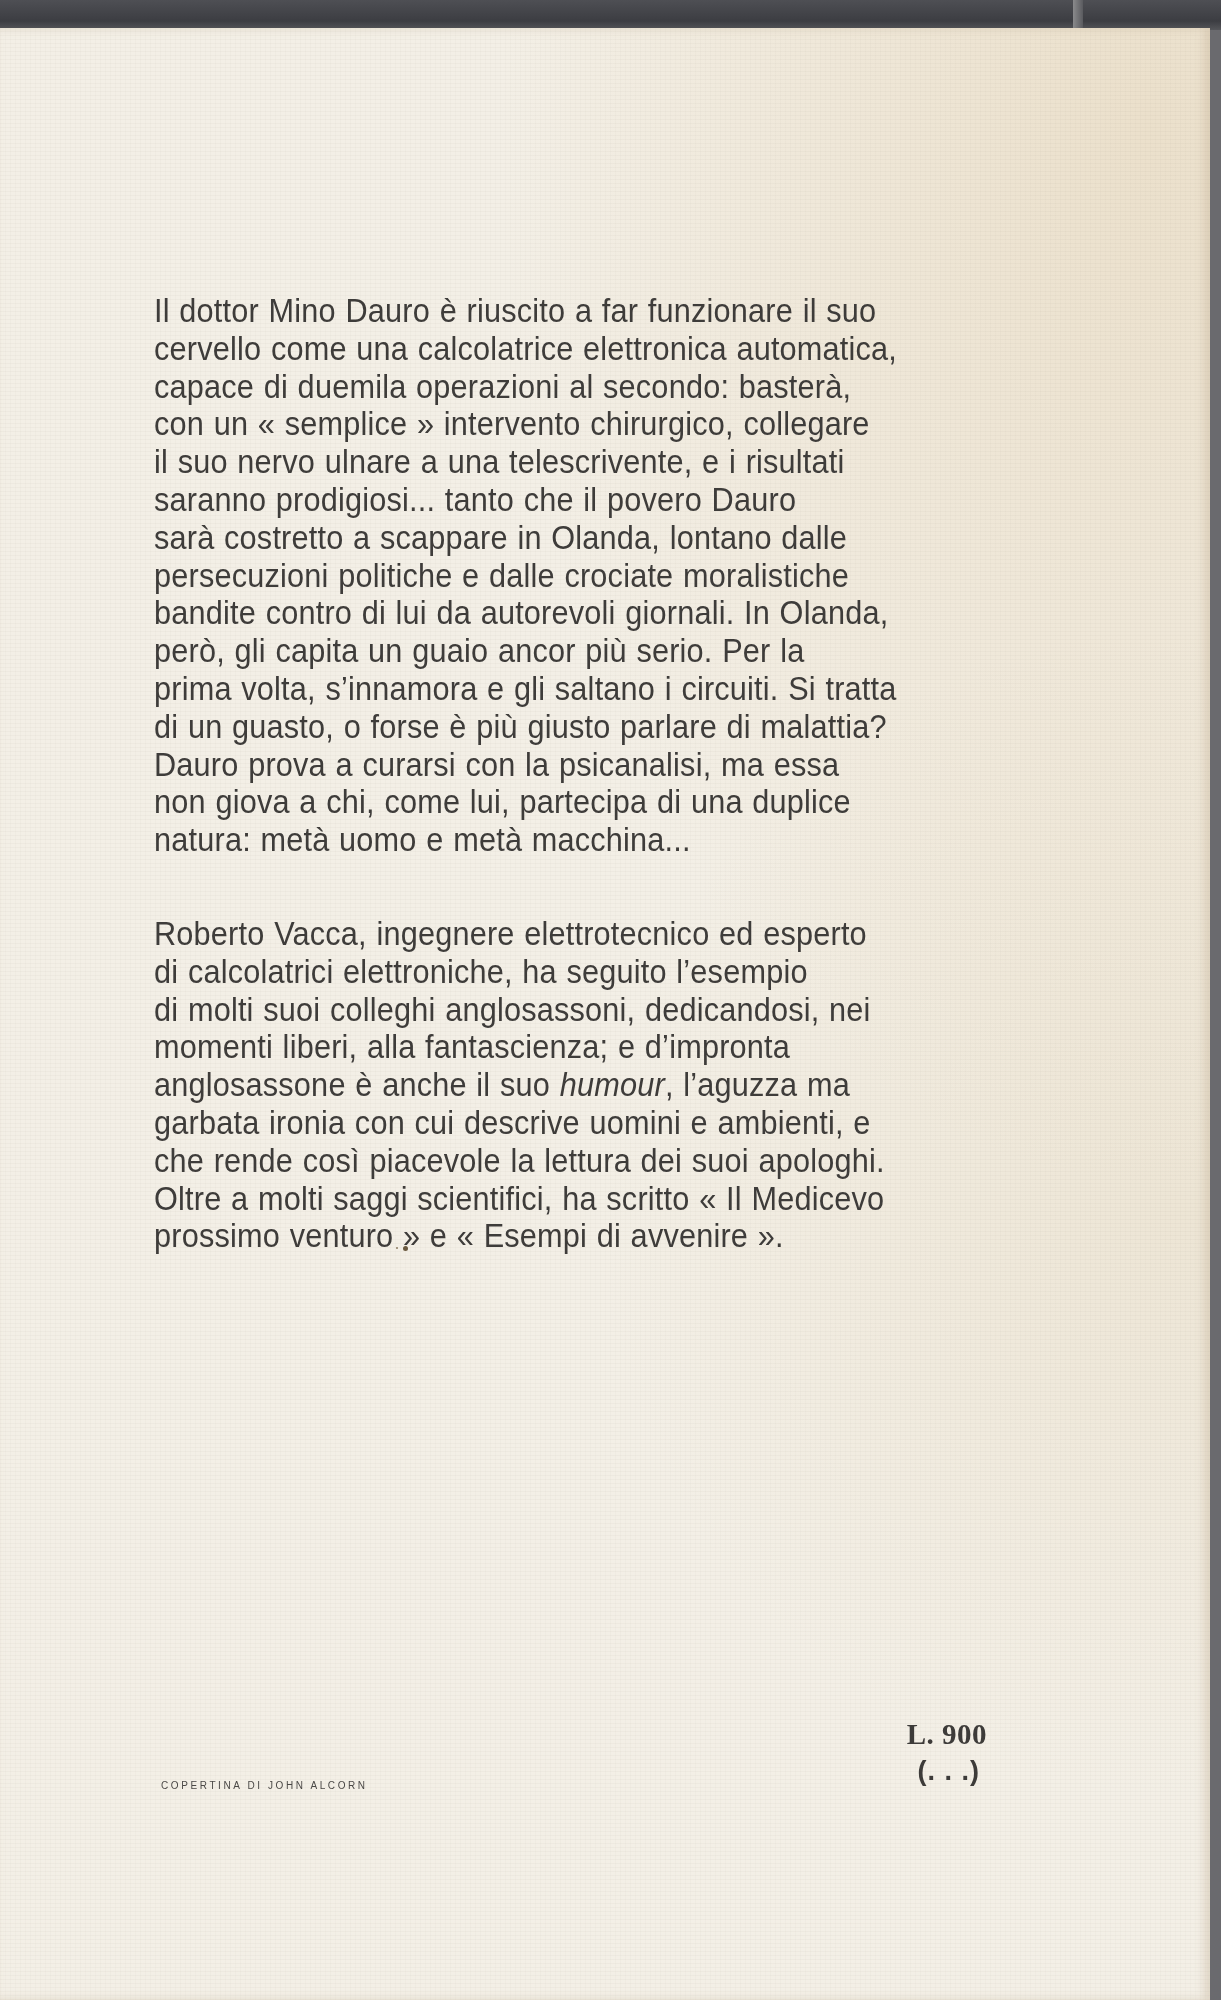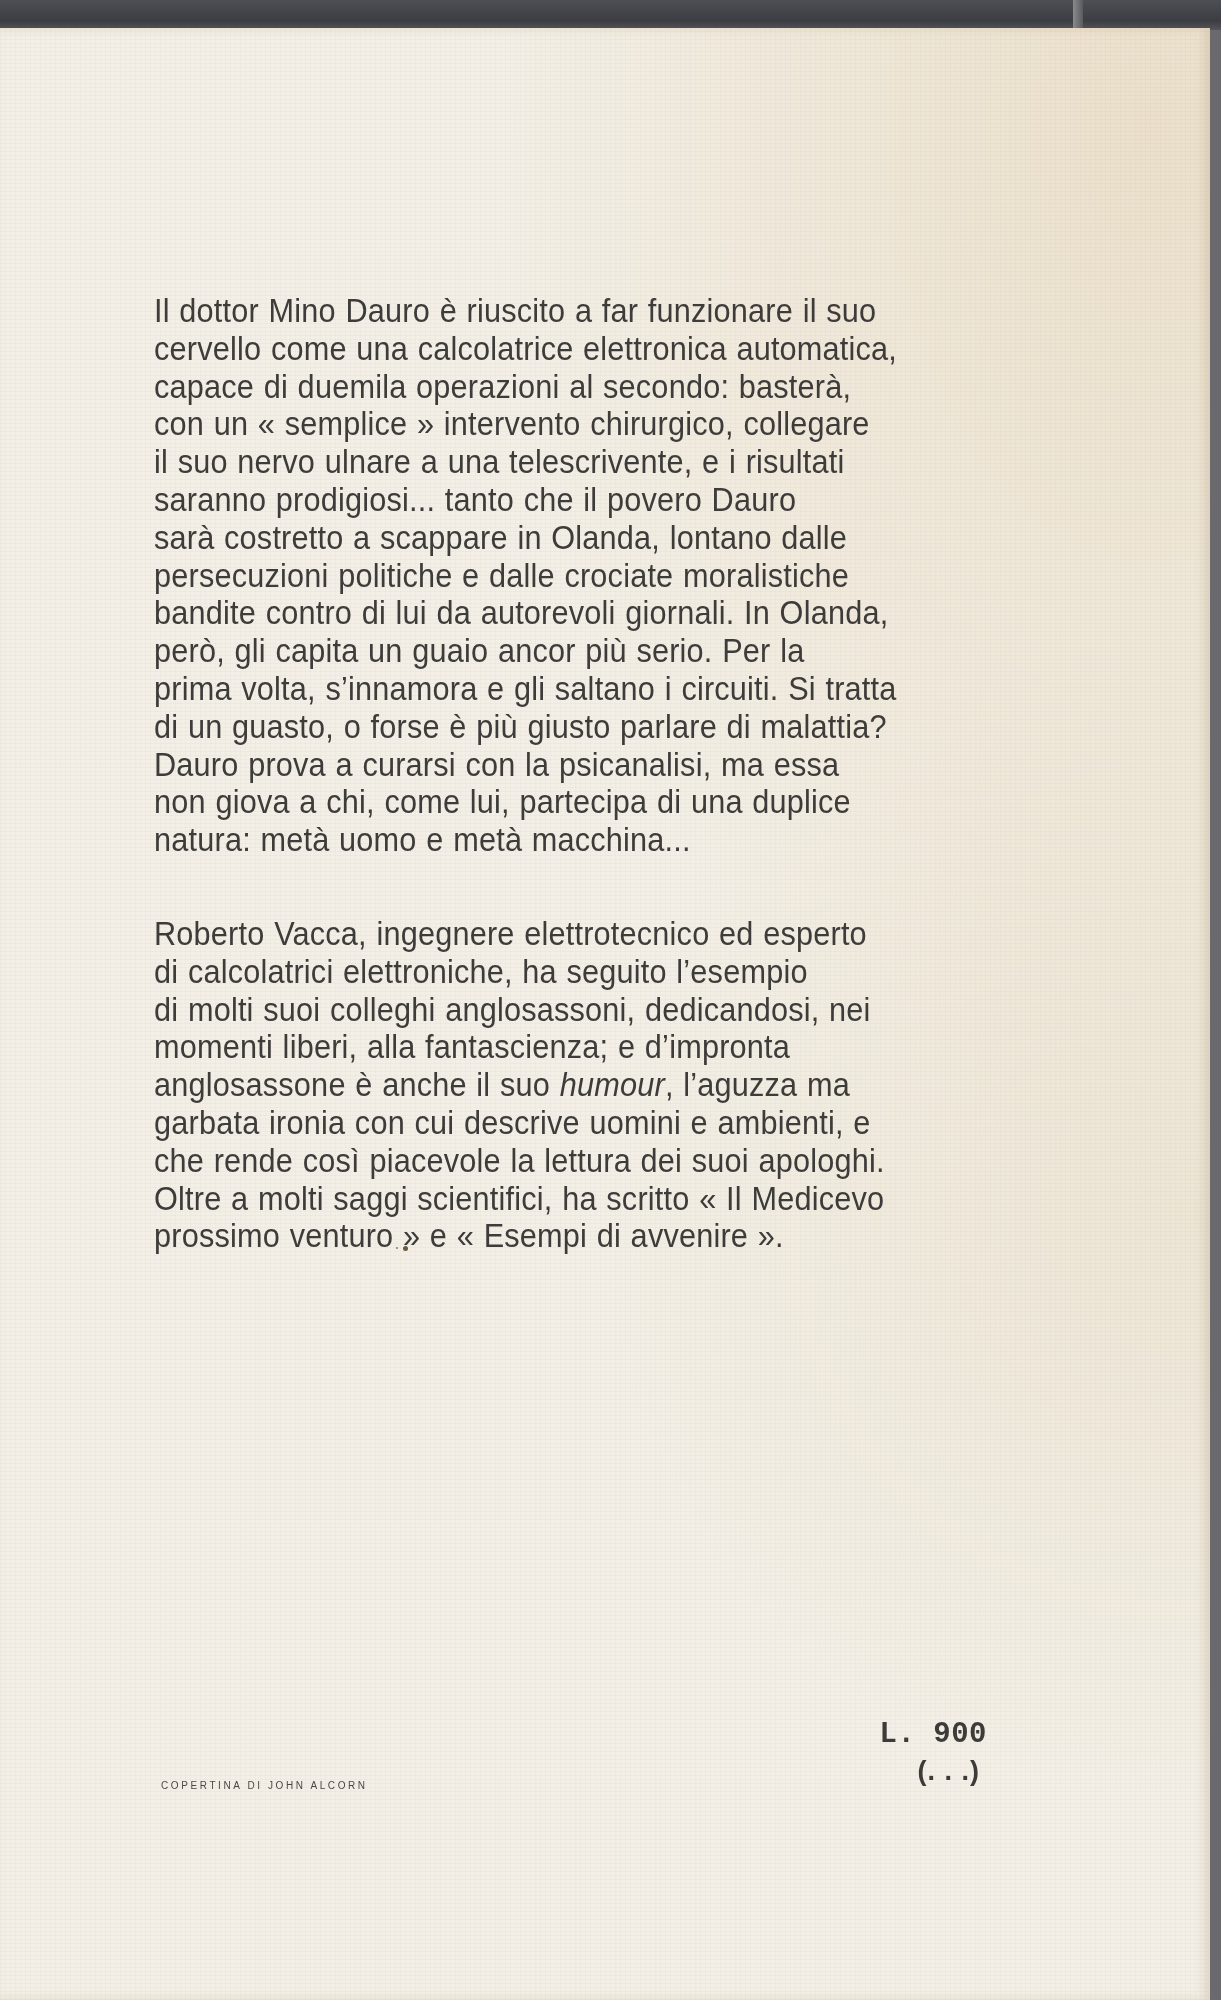--- a/index.html
+++ b/index.html
@@ -82,21 +82,21 @@
       font-family: "Liberation Sans", sans-serif;
       font-size: 10px;
       letter-spacing: 2.6px;
       color: #4a4846;
       white-space: nowrap;
     }
     .price {
       position: absolute;
       right: 96px;
       top: 1718px;
-      font-family: Liberation Mono, monospace;
+      font-family: Liberation Serif, serif;
       font-weight: bold;
       font-size: 29px;
       color: #3d3b39;
       text-align: right;
       letter-spacing: 0.5px;
     }
     .price-code {
       position: absolute;
       right: 103px;
       top: 1756px;

